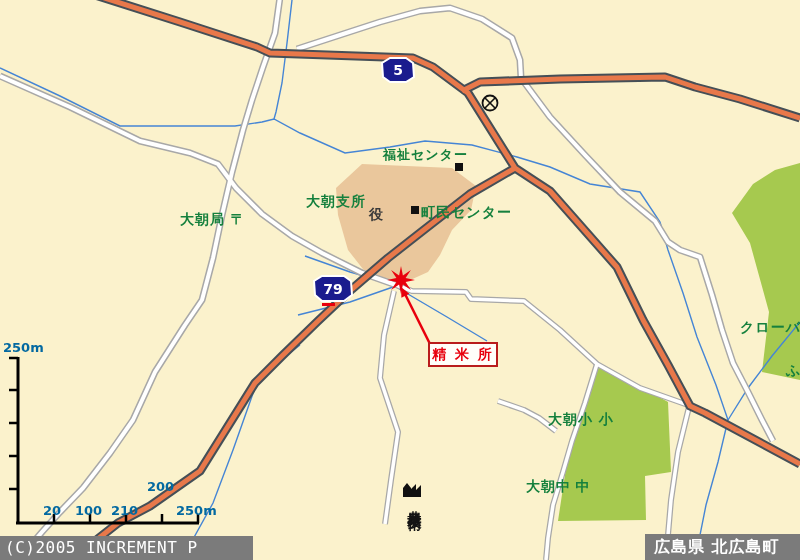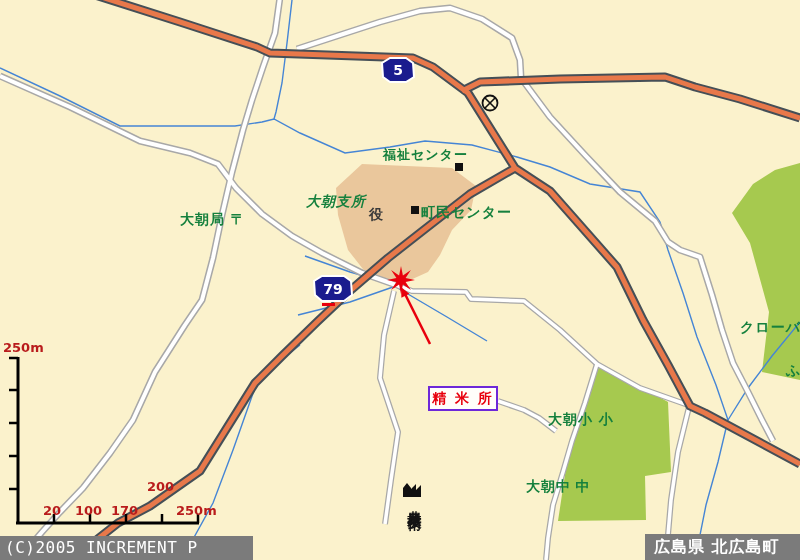--- a/index.html
+++ b/index.html
@@ -20,40 +20,39 @@
     writing-mode:vertical-rl;text-orientation:upright;letter-spacing:2px;
     white-space:nowrap;
   }
   .sq{position:absolute;width:8px;height:8px;background:#111;}
   .shield-num{
     position:absolute;color:#fff;text-align:center;
     font:700 14px "DejaVu Sans",sans-serif;letter-spacing:0;
   }
   .callout{
     position:absolute;left:428px;top:342px;width:66px;height:21px;
-    background:#fffefa;border:2px solid #6d28d9;color:#e8000d;
+    background:#fffefa;border:2px solid #b91c1c;color:#e8000d;
     font:700 14px "DejaVu Sans",sans-serif;text-align:center;line-height:21px;
     letter-spacing:2px;
-    margin-top:44px;
   }
   .bar{
     position:absolute;background:#7b7b7b;color:#fff;overflow:hidden;
   }
   #copyrightBar{
     left:0;top:536px;width:253px;height:24px;
     font:400 16px "DejaVu Sans Mono",monospace;line-height:24px;
     padding-left:5px;box-sizing:border-box;letter-spacing:0.5px;
   }
   #regionBar{
     left:645px;top:534px;width:155px;height:36px;
     font:600 16px "DejaVu Sans",sans-serif;line-height:26px;
     padding-left:9px;box-sizing:border-box;letter-spacing:1px;
   }
   .scale-txt{
-    position:absolute;color:#b91c1c;
+    position:absolute;color:#0369a1;
     font:700 13px "DejaVu Sans",sans-serif;letter-spacing:0;
   }
 </style>
 </head>
 <body>
 
 <div id="stage">
 
   <svg width="800" height="560" viewBox="0 0 800 560">
 
@@ -150,38 +149,38 @@
       <line x1="126" y1="514" x2="126" y2="523" stroke-width="2.5"></line>
       <line x1="162" y1="514" x2="162" y2="523" stroke-width="2.5"></line>
       <line x1="198" y1="514" x2="198" y2="523" stroke-width="2.5"></line>
     </g>
   </svg>
 
   <div class="sq" style="left:455px;top:163px;"></div>
   <div class="sq" style="left:411px;top:206px;"></div>
 
   <div class="lbl" style="left:383px;top:146px;">福祉センター</div>
-  <div class="lbl big" style="left:306px;top:193px;font-style:italic;">大朝支所</div>
+  <div class="lbl big" style="left:306px;top:193px;">大朝支所</div>
   <div class="lbl big" style="left:369px;top:206px;color:#3a3a3a;">役</div>
   <div class="lbl big" style="left:421px;top:204px;">町民センター</div>
   <div class="lbl big" style="left:180px;top:211px;">大朝局 〒</div>
   <div class="lbl big" style="left:740px;top:319px;">クローバ</div>
   <div class="lbl big" style="left:786px;top:362px;">ふ</div>
   <div class="lbl big" style="left:548px;top:411px;">大朝小 小</div>
   <div class="lbl big" style="left:526px;top:478px;font-family:Liberation Serif, serif;">大朝中 中</div>
   <div class="vlbl" style="left:406px;top:500px;">農業技術</div>
 
   <div class="shield-num" style="left:383px;top:62px;width:30px;">5</div>
   <div class="shield-num" style="left:315px;top:281px;width:36px;">79</div>
 
   <div class="callout">精 米 所</div>
 
   <div class="scale-txt" style="left:3px;top:340px;">250m</div>
   <div class="scale-txt" style="left:43px;top:503px;">20</div>
   <div class="scale-txt" style="left:75px;top:503px;">100</div>
-  <div class="scale-txt" style="left:111px;top:503px;">170</div>
+  <div class="scale-txt" style="left:111px;top:503px;">210</div>
   <div class="scale-txt" style="left:147px;top:479px;">200</div>
   <div class="scale-txt" style="left:176px;top:503px;">250m</div>
 
   <div class="bar" id="copyrightBar">(C)2005 INCREMENT P CORP.</div>
   <div class="bar" id="regionBar">広島県 北広島町</div>
 
 </div>
 
 </body></html>

